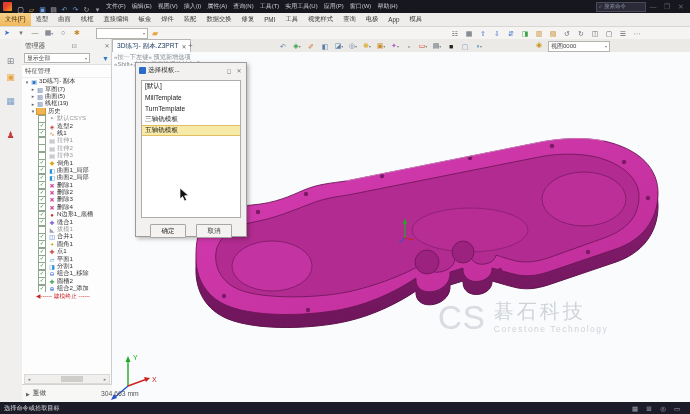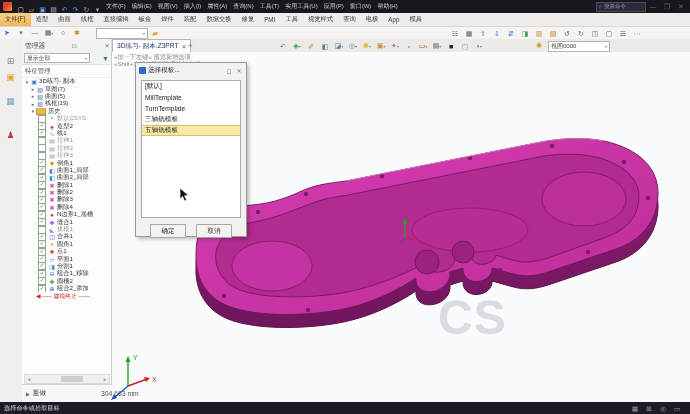--- a/index.html
+++ b/index.html
@@ -58,21 +58,21 @@
   .marker{font-size:5.8px;color:#cc2222;padding-left:14px;height:8px;}
   #hscroll{position:absolute;left:24px;top:374px;width:84px;height:8px;background:#f0efee;border:1px solid #dcdad6;display:flex;align-items:center;}
   #hscroll .thumb{width:22px;height:6px;background:#cfcdc9;margin-left:28px;}
   #hscroll .sarr{font-size:5px;color:#888;width:8px;text-align:center;}
   #redo-row{position:absolute;left:22px;top:384px;width:90px;height:18px;background:#f7f7f6;border-top:1px solid #d5d3cf;
             font-size:6.6px;color:#444;display:flex;align-items:center;padding-left:4px;box-sizing:border-box;gap:3px;}
   
   #viewport{left:112px;top:52px;width:578px;height:350px;background:#fafbfc;}
   .prompt{position:absolute;left:114px;font-size:6.2px;color:#8a8d92;white-space:nowrap;}
   #watermark{left:438px;top:298px;display:flex;align-items:flex-start;gap:8px;opacity:.92;}
-  #wm-logo{font-size:48px;font-weight:bold;color:#d7dade;letter-spacing:1px;line-height:40px;
+  #wm-logo{font-size:33px;font-weight:normal;color:#d7dade;letter-spacing:1px;line-height:40px;
            text-shadow:0 0 1px #e8eaee;}
   #wm-name{font-size:20px;color:#ccd0d6;letter-spacing:3px;line-height:26px;}
   #wm-sub{font-size:8.5px;color:#ccd0d6;letter-spacing:1.5px;}
   #measure{left:101px;top:390px;font-size:6.8px;color:#555;}
   
   #dialog{left:135px;top:62px;width:112px;height:175px;background:#f2f1f0;border:1px solid #9d9b99;
           box-shadow:2px 2px 4px rgba(0,0,0,.25);box-sizing:border-box;}
   #dlg-title{height:12px;display:flex;align-items:center;padding:1px 3px;gap:2px;font-size:6.6px;color:#333;}
   #dlg-icon{width:7px;height:7px;background:#2a6bc9;border-radius:1px;flex:none;}
   #dlg-title .db{margin-left:auto;font-size:6px;color:#777;width:8px;text-align:center;}
@@ -431,20 +431,24 @@
         <line x1="405" y1="238" x2="399" y2="243" stroke="#2255cc" stroke-width="1"></line>
       </g>
     </svg>
   </div>
 
   <div class="prompt" style="top:53px;">«按一下左键» 预览新增选项</div>
   <div class="prompt" style="top:60px;">«Shift+左键» 显示选择旋转方式</div>
 
   <div class="abs" id="watermark">
     <div id="wm-logo">CS</div>
+    <div>
+      <div id="wm-name">碁石科技</div>
+      <div id="wm-sub">Corestone Technology</div>
+    </div>
   </div>
 
   <svg class="abs" style="left:105px;top:350px;" width="58" height="52">
     <line x1="23" y1="36" x2="23" y2="10" stroke="#1faa1f" stroke-width="1.4"></line>
     <path d="M 23,6 L 20.5,12 L 25.5,12 Z" fill="#1faa1f"></path>
     <line x1="23" y1="36" x2="42" y2="29" stroke="#cc2222" stroke-width="1.4"></line>
     <path d="M 45,28 L 39,27 L 41,32 Z" fill="#cc2222"></path>
     <line x1="23" y1="36" x2="9" y2="48" stroke="#2255cc" stroke-width="1.4"></line>
     <path d="M 6,50 L 12,48 L 9,44 Z" fill="#2255cc"></path>
     <text x="28" y="10" font-size="7" fill="#1faa1f" id="ax-y">Y</text>

